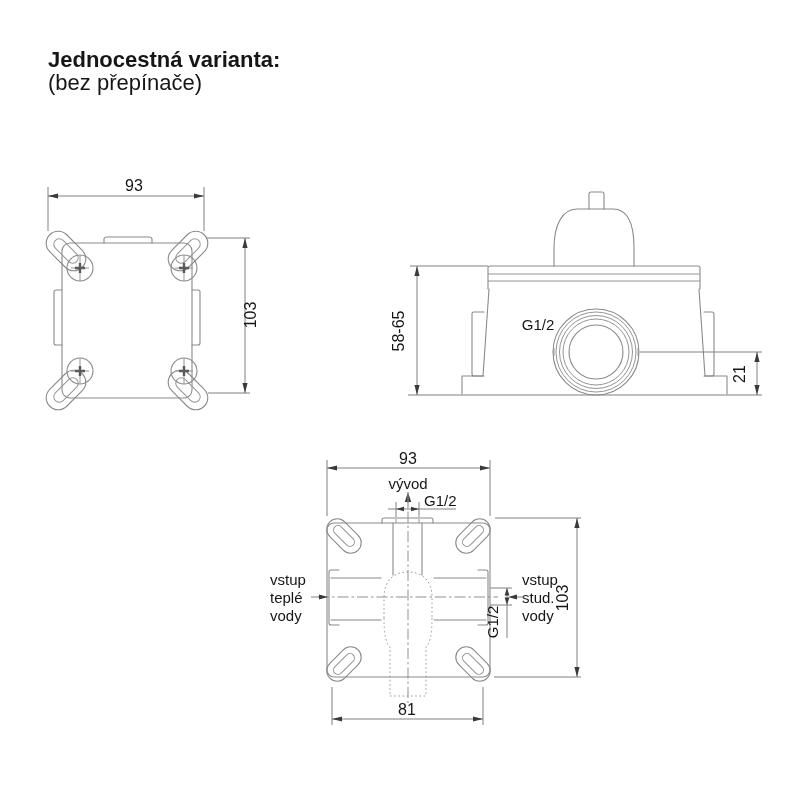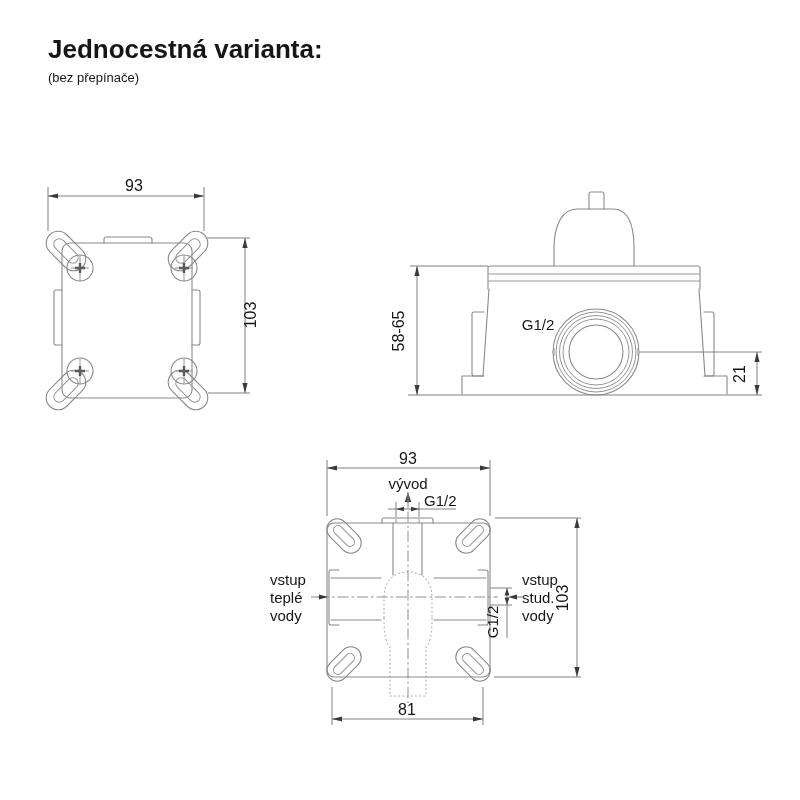--- a/index.html
+++ b/index.html
@@ -1,19 +1,19 @@
 <!DOCTYPE html>
 <html><head>
 <meta charset="utf-8">
 <style>
   html,body{margin:0;padding:0;background:#fff;}
   #page{position:relative;width:800px;height:800px;background:#ffffff;overflow:hidden;
         font-family:"Liberation Sans",sans-serif;}
-  #title{position:absolute;left:48px;top:34px;font-size:26px;font-weight:bold;color:#161616;}
-  #subtitle{position:absolute;left:48px;top:70px;font-size:13px;font-weight:normal;color:#161616;}
+  #title{position:absolute;left:48px;top:47px;font-size:22px;font-weight:bold;color:#161616;}
+  #subtitle{position:absolute;left:48px;top:70px;font-size:22px;font-weight:normal;color:#161616;}
   svg{position:absolute;left:0;top:0;}
   .ln{stroke:#8a8a8a;fill:none;stroke-width:1.1;stroke-linejoin:round;stroke-linecap:round;}
   .ln2{stroke:#949494;fill:none;stroke-width:1;stroke-linejoin:round;}
   .dim{stroke:#808080;fill:none;stroke-width:1;}
   .cl{stroke:#8f8f8f;fill:none;stroke-width:1;stroke-dasharray:11 3 2.5 3;}
   .dot{stroke:#9a9a9a;fill:none;stroke-width:1;stroke-dasharray:1.6 2.6;}
   .arr{fill:#3a3a3a;stroke:none;}
   .t{font:16px "Liberation Sans",sans-serif;fill:#161616;}
   .ts{font:15px "Liberation Sans",sans-serif;fill:#161616;}
 </style>

